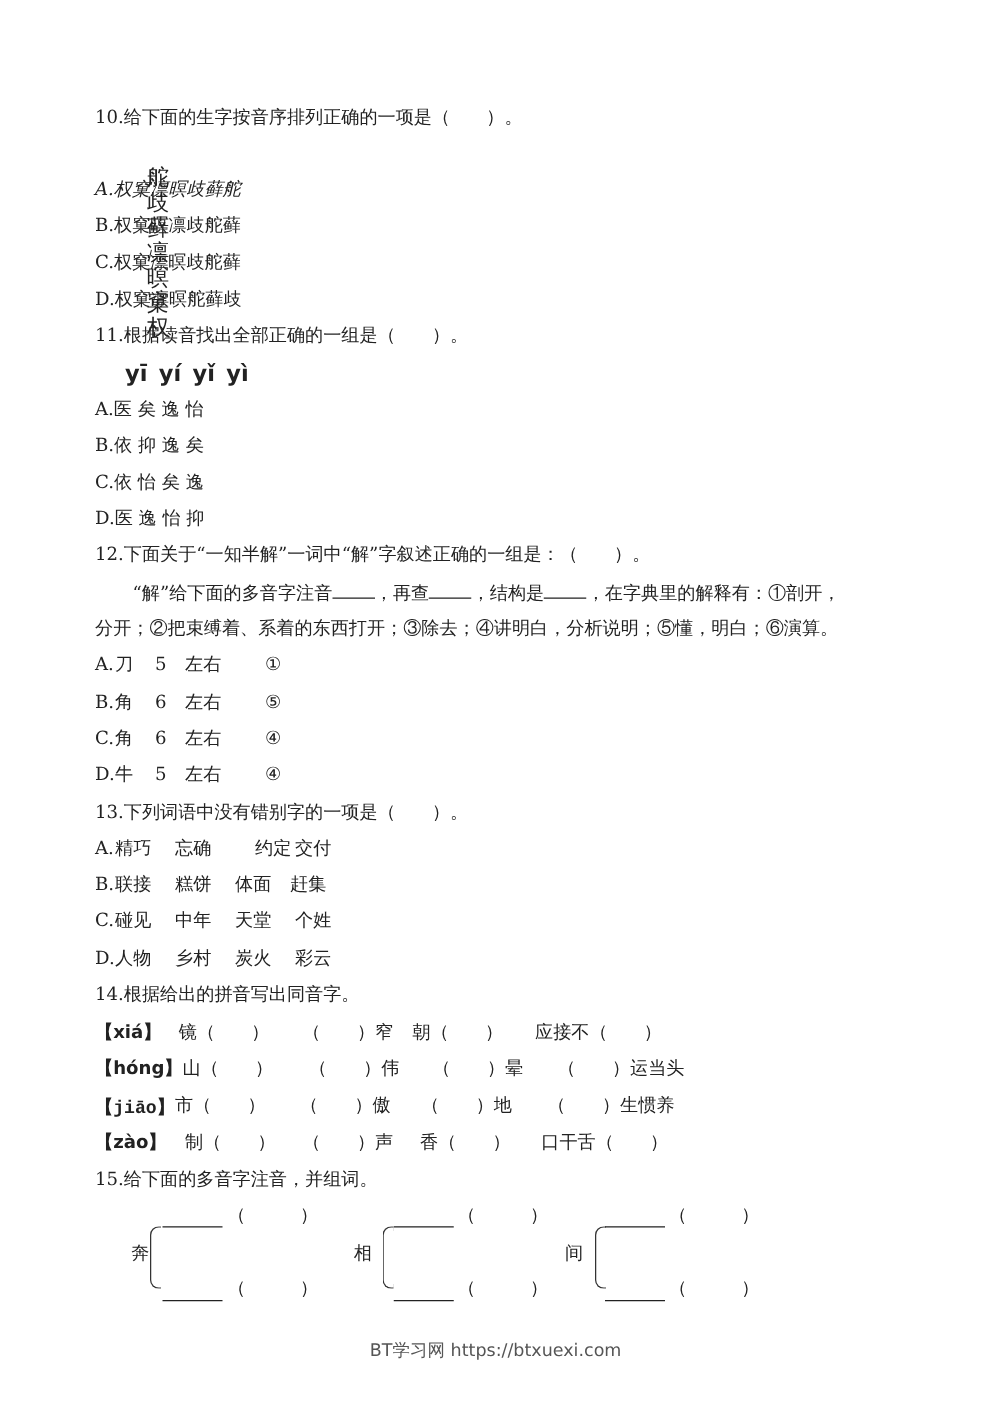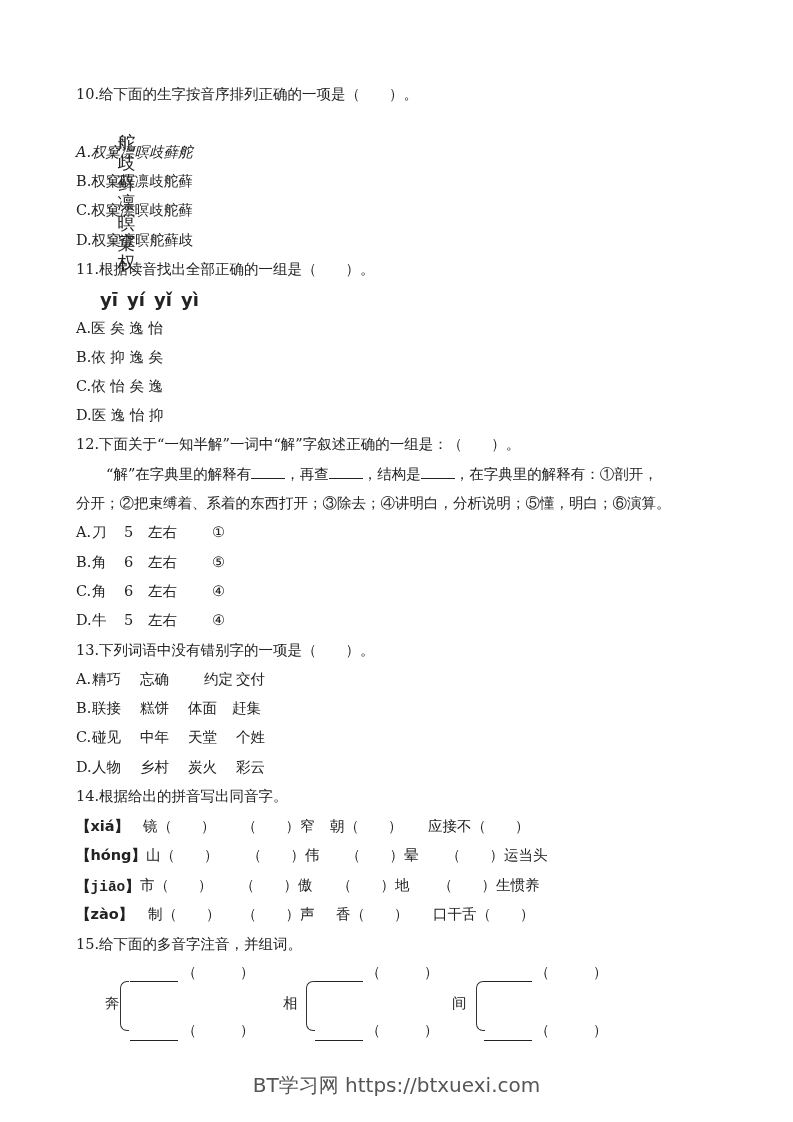--- a/index.html
+++ b/index.html
@@ -11,21 +11,21 @@
                 font-weight:bold; font-size:18px; }
   .pinyin-row span { display:inline-block; width:27px; }
   .chars-row span { display:inline-block; margin-right:5px; }
   .cell { position:absolute; font-size:14.5px; line-height:20px; white-space:pre; }
   .py { font-family:"DejaVu Sans","Liberation Sans",sans-serif; font-weight:bold; }
   .blank { display:inline-block; width:34px; border-bottom:1px solid #222; height:14px; vertical-align:baseline; }
   .hline { position:absolute; height:1px; background:#222; width:48px; }
   .paren { position:absolute; font-size:14.5px; }
   .brace { position:absolute; width:8px; border:1px solid #333; border-right:none; border-radius:7px 0 0 7px; }
   .footer { position:absolute; left:0; width:793px; top:1072px; text-align:center;
-            font-family:"DejaVu Sans","Liberation Sans",sans-serif; font-size:20px; color:#555; }
+            font-family:"DejaVu Sans","Liberation Sans",sans-serif; font-size:14px; color:#555; }
 </style>
 </head>
 <body>
 
 <div class="line" style="top:84px;">10.给下面的生字按音序排列正确的一项是（　　）。</div>
 <div class="line chars-row" style="top:113px;left:106px;font-size:18px;">
   <span>舵</span>
   <span>歧</span>
   <span>藓</span>
   <span>凛</span>
@@ -41,21 +41,21 @@
 <div class="line" style="top:259px;">11.根据读音找出全部正确的一组是（　　）。</div>
 <div class="pinyin-row" style="top:289px;">
   <span>yī</span><span>yí</span><span>yǐ</span><span>yì</span>
 </div>
 <div class="opt" style="top:318px;">A.医 矣 逸 怡</div>
 <div class="opt" style="top:347px;">B.依 抑 逸 矣</div>
 <div class="opt" style="top:376px;">C.依 怡 矣 逸</div>
 <div class="opt" style="top:405px;">D.医 逸 怡 抑</div>
 
 <div class="line" style="top:434px;">12.下面关于“一知半解”一词中“解”字叙述正确的一组是：（　　）。</div>
-<div class="line" style="top:464px;left:106px;"><span>“解”在字典里的解释有</span><span class="blank"></span><span>，再查</span><span class="blank"></span><span>，结构是</span><span class="blank"></span><span>，在字典里的解释有：①剖开，</span></div>
+<div class="line" style="top:464px;left:106px;"><span>“解”给下面的多音字注音</span><span class="blank"></span><span>，再查</span><span class="blank"></span><span>，结构是</span><span class="blank"></span><span>，在字典里的解释有：①剖开，</span></div>
 <div class="line" style="top:493px;">分开；②把束缚着、系着的东西打开；③除去；④讲明白，分析说明；⑤懂，明白；⑥演算。</div>
 
 <div class="opt" style="top:522px;"><span>A.</span><span style="position:absolute;left:16px;">刀</span><span style="position:absolute;left:48px;">5</span><span style="position:absolute;left:72px;">左右</span><span style="position:absolute;left:136px;">①</span></div>
 <div class="opt" style="top:552px;"><span>B.</span><span style="position:absolute;left:16px;">角</span><span style="position:absolute;left:48px;">6</span><span style="position:absolute;left:72px;">左右</span><span style="position:absolute;left:136px;">⑤</span></div>
 <div class="opt" style="top:581px;"><span>C.</span><span style="position:absolute;left:16px;">角</span><span style="position:absolute;left:48px;">6</span><span style="position:absolute;left:72px;">左右</span><span style="position:absolute;left:136px;">④</span></div>
 <div class="opt" style="top:610px;"><span>D.</span><span style="position:absolute;left:16px;">牛</span><span style="position:absolute;left:48px;">5</span><span style="position:absolute;left:72px;">左右</span><span style="position:absolute;left:136px;">④</span></div>
 
 <div class="line" style="top:640px;">13.下列词语中没有错别字的一项是（　　）。</div>
 <div class="opt" style="top:669px;"><span>A.</span><span style="position:absolute;left:16px;">精巧</span><span style="position:absolute;left:64px;">忘确</span><span style="position:absolute;left:128px;">约定</span><span style="position:absolute;left:160px;">交付</span></div>
 <div class="opt" style="top:698px;"><span>B.</span><span style="position:absolute;left:16px;">联接</span><span style="position:absolute;left:64px;">糕饼</span><span style="position:absolute;left:112px;">体面</span><span style="position:absolute;left:156px;">赶集</span></div>

